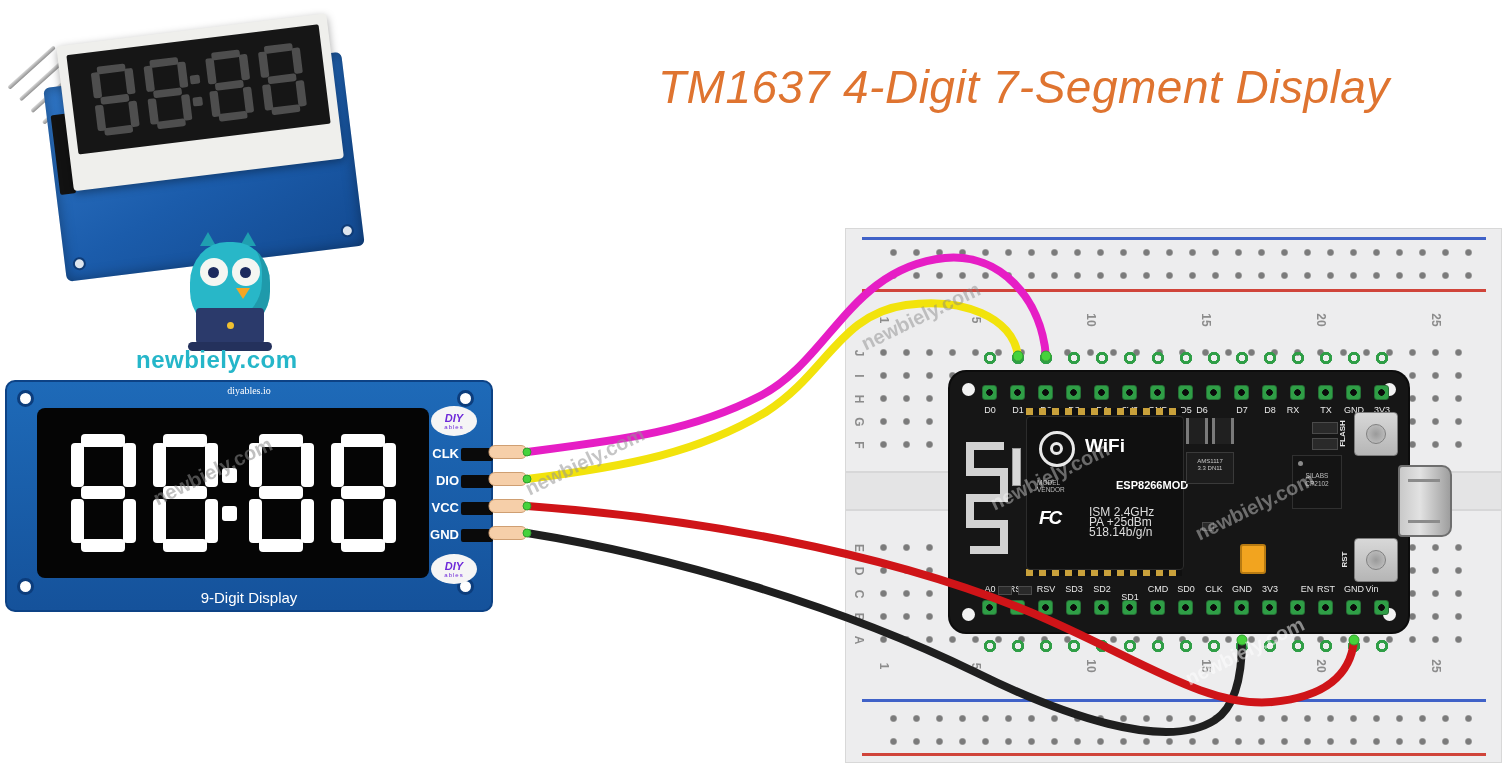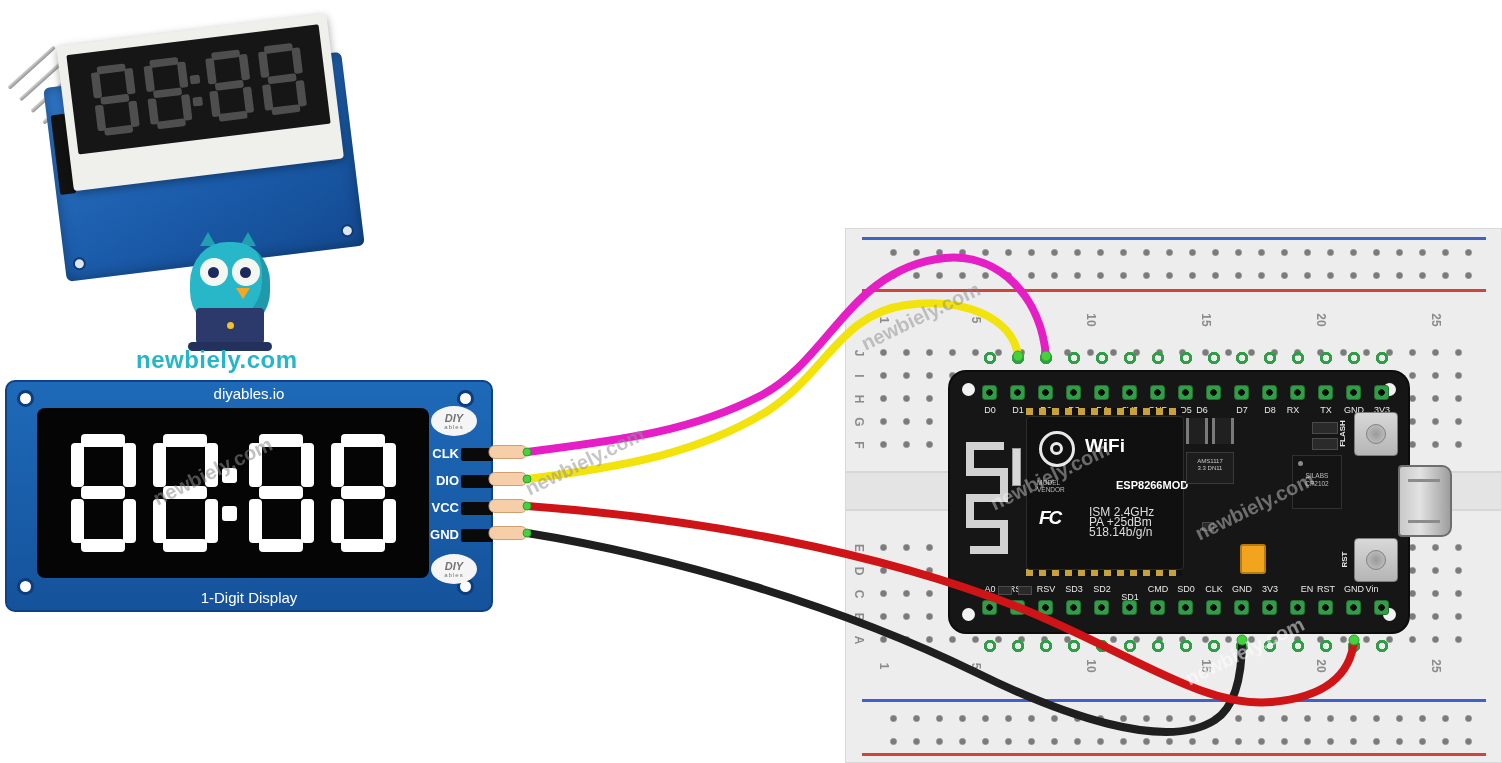--- a/index.html
+++ b/index.html
@@ -41,28 +41,28 @@
             border-right:7px solid transparent;border-top:11px solid #f5a623;}
   .laptop{position:absolute;left:18px;top:72px;width:68px;height:38px;background:#2b3a6b;
           border-radius:4px 4px 6px 6px;}
   .laptop-dot{position:absolute;left:31px;top:14px;width:7px;height:7px;border-radius:50%;background:#f0c030;}
   .laptop-base{position:absolute;left:10px;top:106px;width:84px;height:9px;background:#24315c;border-radius:5px;}
 
   
   .module{position:absolute;left:5px;top:380px;width:488px;height:232px;border-radius:10px;
           background:linear-gradient(#1e6ab8,#15529b);border:2px solid #0d4285;box-sizing:border-box;}
   .m-hole{position:absolute;width:11px;height:11px;border-radius:50%;background:#fff;border:3px solid #0c3d7c;}
-  .m-top{position:absolute;left:0;right:0;top:3px;text-align:center;color:#fff;font-size:15px;}
+  .m-top{position:absolute;left:0;right:0;top:3px;text-align:center;color:#fff;font-size:10px;font-family:Liberation Serif, serif;}
   .m-bottom{position:absolute;left:0;right:0;bottom:4px;text-align:center;color:#fff;font-size:15px;}
   .m-display{position:absolute;left:30px;top:26px;width:392px;height:170px;background:#050505;border-radius:8px;}
   .m-display svg{position:absolute;inset:0;width:100%;height:100%;}
   .m-pinlabel{position:absolute;left:396px;width:56px;text-align:right;color:#fff;font-size:13px;font-weight:600;}
   .m-pin{position:absolute;left:454px;width:32px;height:13px;background:#0a0a0a;border-radius:2px;}
   .m-oval{position:absolute;left:424px;width:46px;height:30px;background:#f5f5f5;border-radius:50%;
-          display:flex;flex-direction:column;align-items:center;justify-content:center;line-height:1;color:#737373;}
+          display:flex;flex-direction:column;align-items:center;justify-content:center;line-height:1;color:#6d28d9;}
   .m-oval .diy{font-weight:bold;font-style:italic;font-size:11px;}
   .m-oval .ables{font-size:6px;letter-spacing:1px;}
 
   
   .bb{position:absolute;left:845px;top:228px;width:657px;height:535px;background:#ededee;
       border:1px solid #d8d8d8;box-sizing:border-box;}
   .bb-channel{position:absolute;left:0;top:242px;width:655px;height:40px;background:#e4e4e5;
               border-top:2px solid #d7d7d8;border-bottom:2px solid #d7d7d8;box-sizing:border-box;}
   .bb-line{position:absolute;left:16px;width:624px;height:3px;}
   .bb-line.blue{background:#4062c8;}
@@ -141,20 +141,21 @@
       <rect x="10" y="105" width="44" height="13" rx="4"></rect>
       <rect x="0" y="65" width="13" height="44" rx="4"></rect>
       <rect x="0" y="9" width="13" height="44" rx="4"></rect>
       <rect x="10" y="52" width="44" height="13" rx="4"></rect>
     </g>
   </defs>
 </svg>
 
 <div class="canvas">
 
+  <div class="title">TM1637 4-Digit 7-Segment Display</div>
 
   <div class="photo">
     <div class="p-rot">
       <span class="p-pin" style="left:8px;top:46px"></span>
       <span class="p-pin" style="left:18px;top:59px"></span>
       <span class="p-pin" style="left:28px;top:72px"></span>
       <span class="p-pin" style="left:38px;top:85px"></span>
       <div class="p-board">
         <span class="p-screw" style="left:8px;top:172px"></span>
         <span class="p-screw" style="left:278px;top:172px"></span>
@@ -207,21 +208,21 @@
         <g fill="#ffffff">
           <use href="#seg8" x="34" y="26"></use>
             <use href="#seg8" x="116" y="26"></use>
           <use href="#seg8" x="212" y="26"></use>
             <use href="#seg8" x="294" y="26"></use>
           <rect x="185" y="60" width="15" height="15" rx="3"></rect>
           <rect x="185" y="98" width="15" height="15" rx="3"></rect>
         </g>
       </svg>
     </div>
-    <div class="m-bottom">1-Digit Display</div>
+    <div class="m-bottom">9-Digit Display</div>
 
     <div class="m-pinlabel" style="top:64px">CLK</div>
     <div class="m-pinlabel" style="top:91px">DIO</div>
     <div class="m-pinlabel" style="top:118px">VCC</div>
     <div class="m-pinlabel" style="top:145px">GND</div>
     <span class="m-pin" style="top:66px"></span>
     <span class="m-pin" style="top:93px"></span>
     <span class="m-pin" style="top:120px"></span>
     <span class="m-pin" style="top:147px"></span>
 

